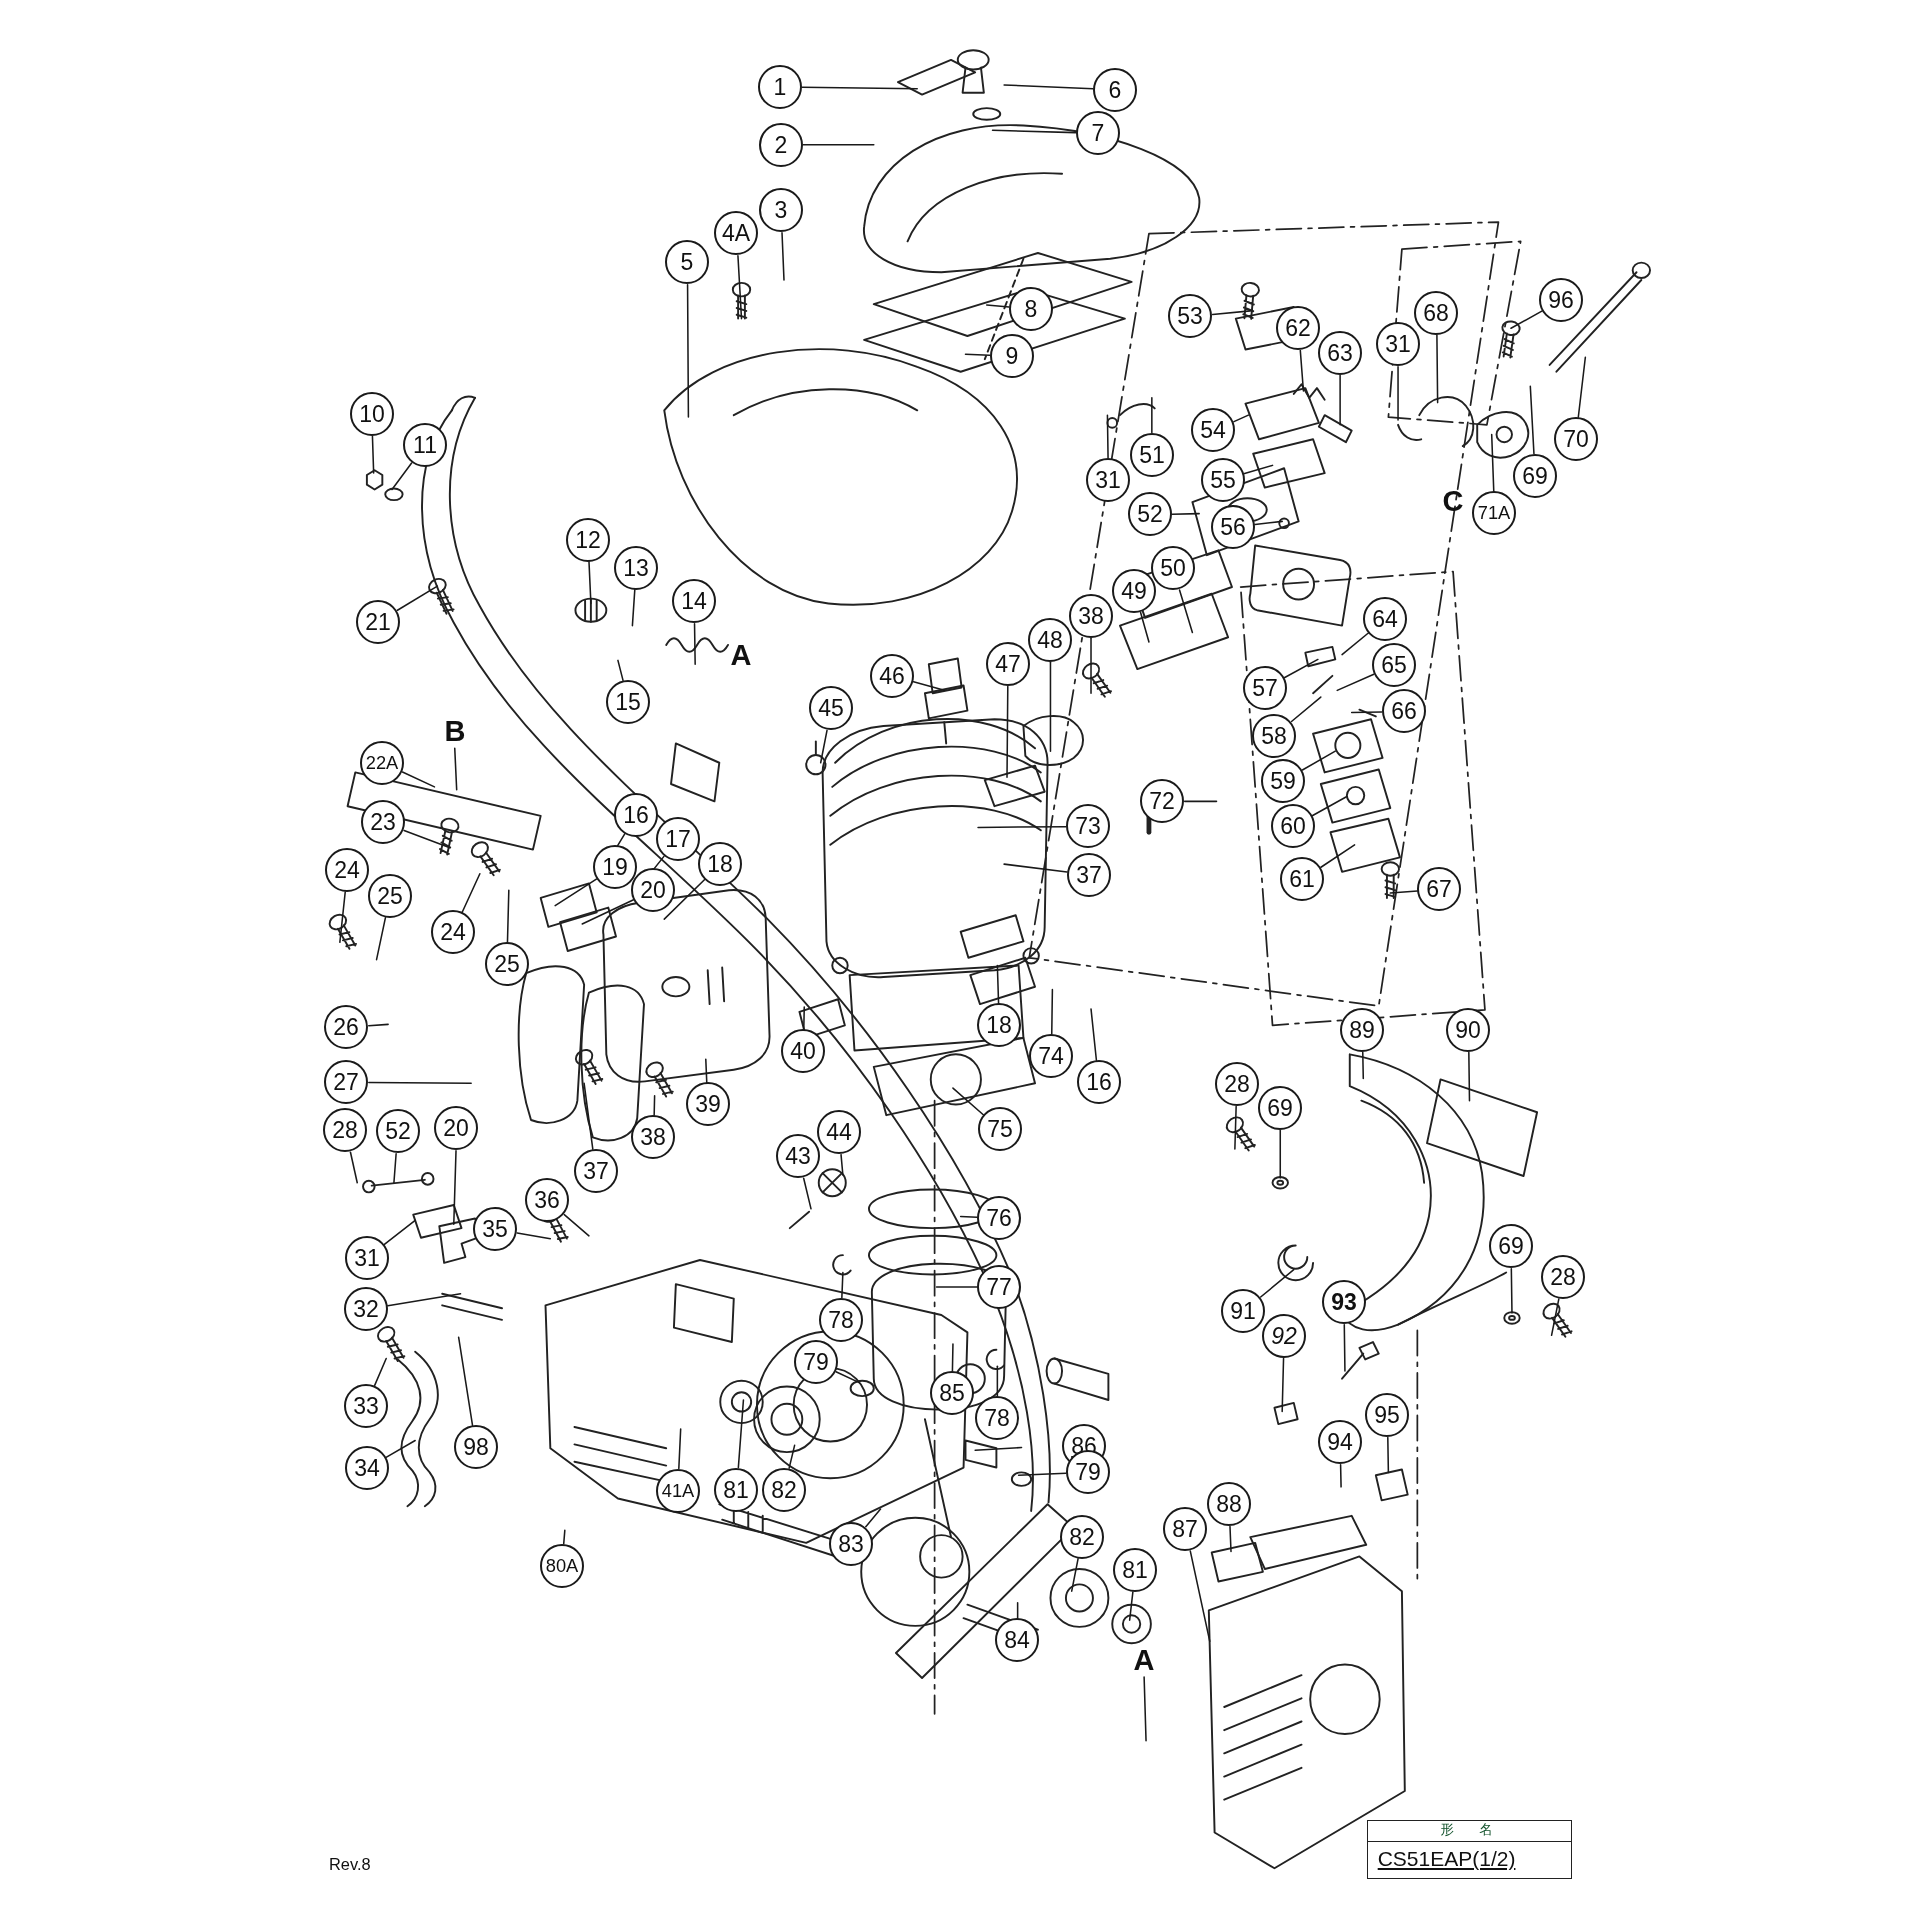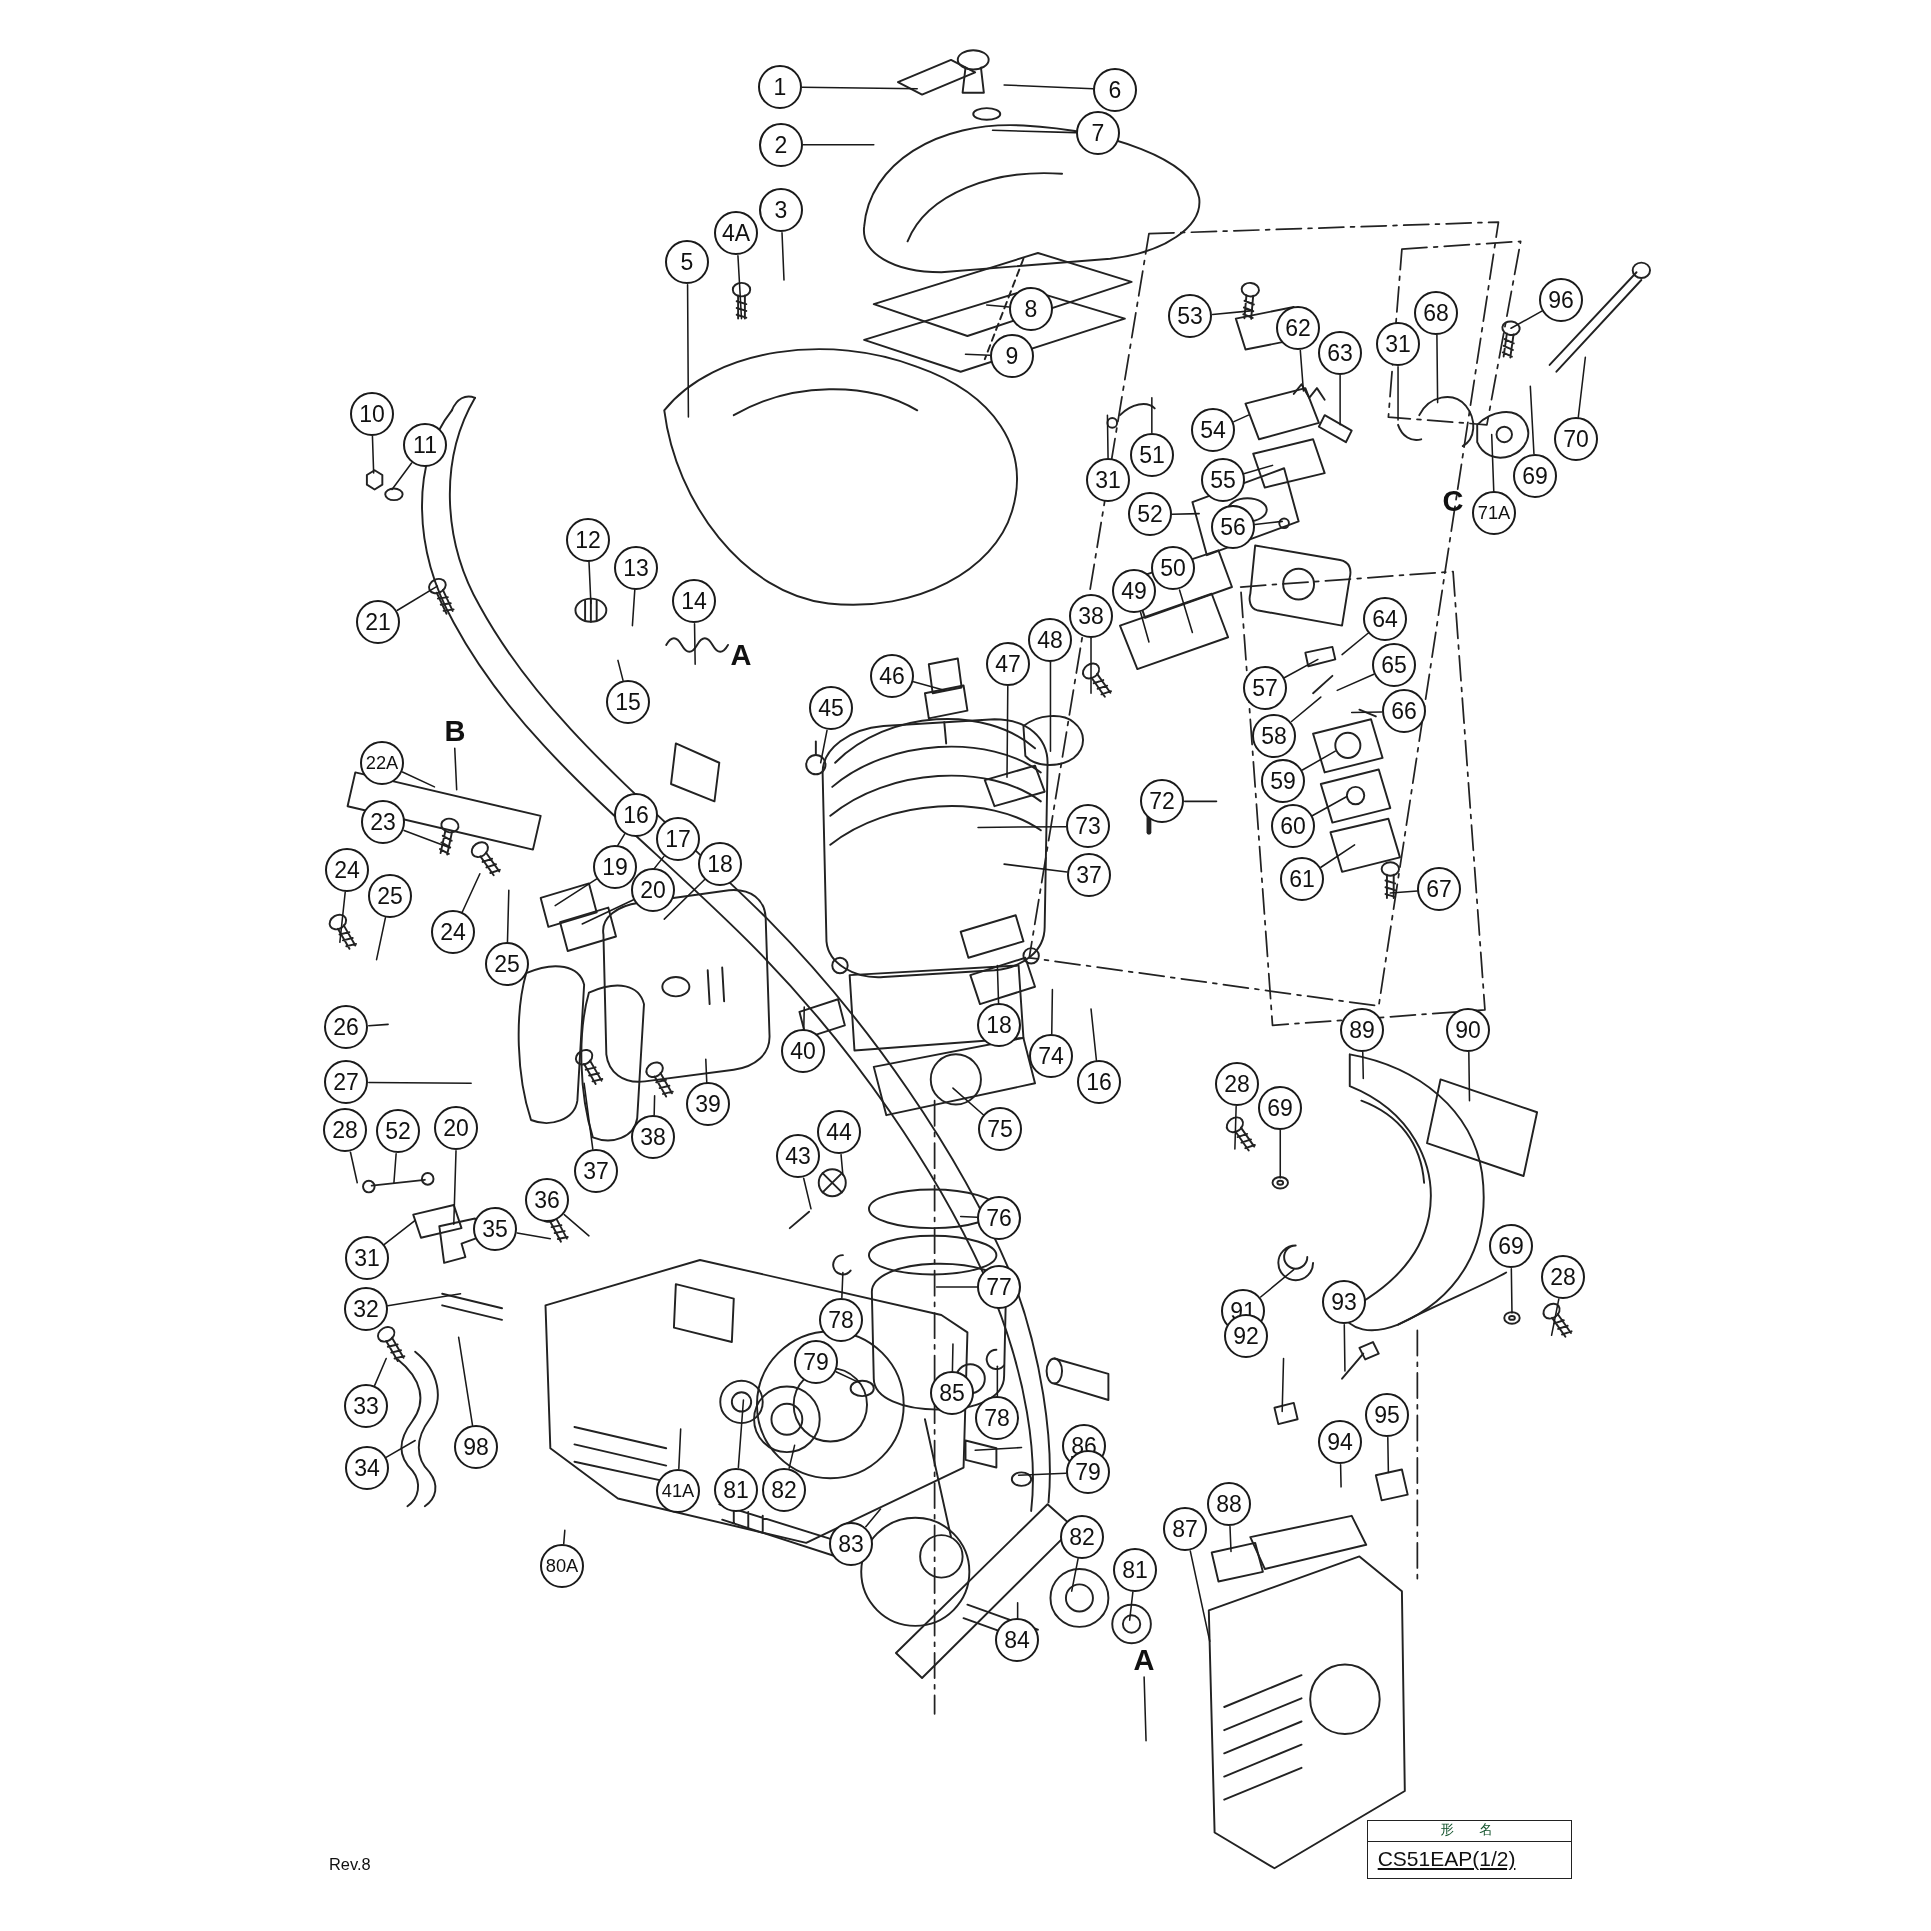--- a/index.html
+++ b/index.html
@@ -454,22 +454,22 @@
     <div class="balloon" style="left: 1372px; top: 643px;">65</div>
     <div class="balloon" style="left: 1382px; top: 689px;">66</div>
     <div class="balloon" style="left: 1417px; top: 867px;">67</div>
     <div class="balloon" style="left: 1340px; top: 1008px;">89</div>
     <div class="balloon" style="left: 1446px; top: 1008px;">90</div>
     <div class="balloon" style="left: 1215px; top: 1062px;">28</div>
     <div class="balloon" style="left: 1258px; top: 1086px;">69</div>
     <div class="balloon" style="left: 1489px; top: 1224px;">69</div>
     <div class="balloon" style="left: 1541px; top: 1255px;">28</div>
     <div class="balloon" style="left: 1221px; top: 1289px;">91</div>
-    <div class="balloon" style="left: 1224px; top: 1314px;">92</div>
-    <div class="balloon" style="left: 1322px; top: 1280px;">93</div>
+    <div class="balloon" style="left: 1262px; top: 1314px; font-style: italic;">92</div>
+    <div class="balloon" style="left: 1322px; top: 1280px; font-weight: bold;">93</div>
     <div class="balloon" style="left: 1318px; top: 1420px;">94</div>
     <div class="balloon" style="left: 1365px; top: 1393px;">95</div>
     <div class="sec-letter" style="left: 741px; top: 655px;">A</div>
     <div class="sec-letter" style="left: 455px; top: 731px;">B</div>
     <div class="sec-letter" style="left: 1453px; top: 501px;">C</div>
     <div class="sec-letter" style="left: 1144px; top: 1660px;">A</div>
   </div>
 
 
 </body></html>

